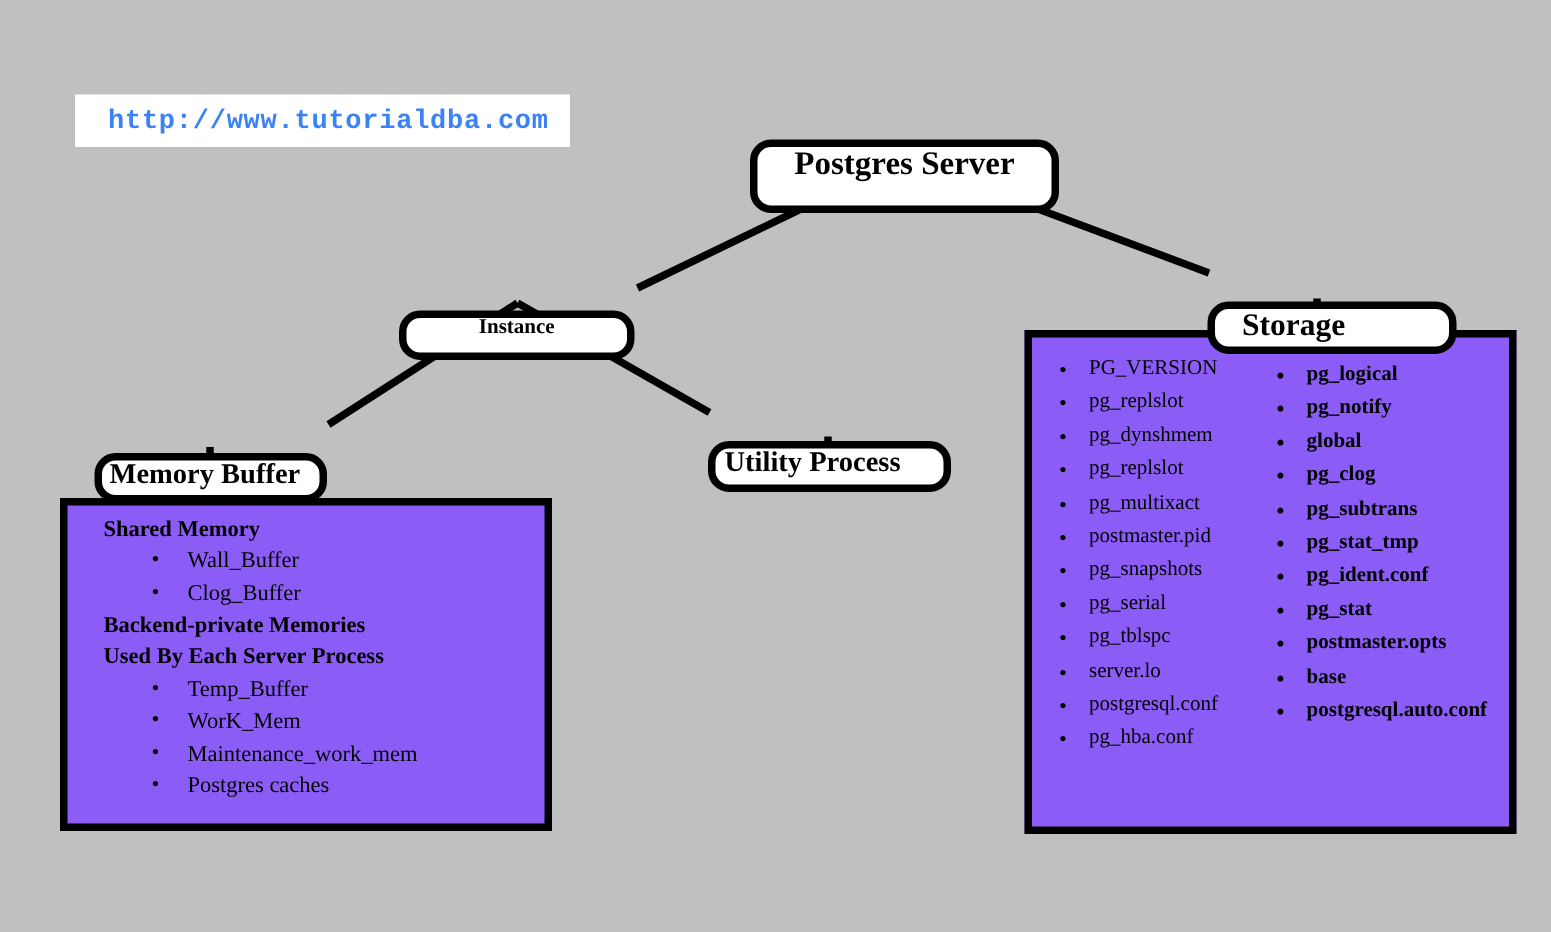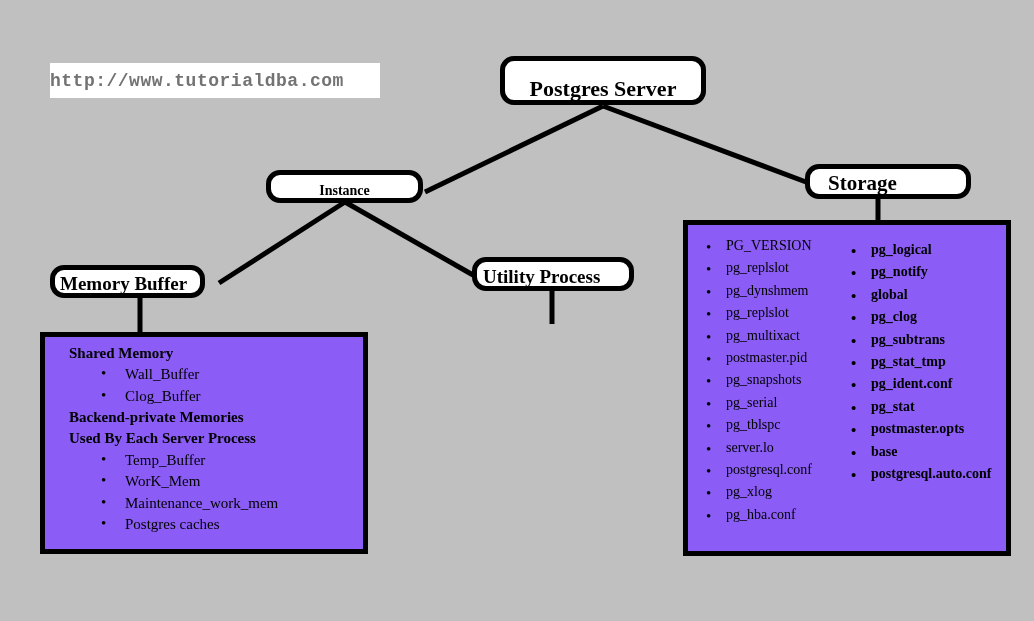--- a/index.html
+++ b/index.html
@@ -35,36 +35,38 @@
     width: 330px;
     height: 35px;
     background: #ffffff;
     display: flex;
     align-items: center;
   }
   .url-text {
     font-family: "Liberation Mono", "DejaVu Sans Mono", monospace;
     font-weight: bold;
     font-size: 18px;
-    color: #737373;
+    color: #3b82f6;
     letter-spacing: 0.5px;
+    padding-left: 22px;
     white-space: nowrap;
     text-align: right;
   }
 
   
   .node {
     position: absolute;
     background: #ffffff;
     border: 5px solid #000000;
     border-radius: 14px;
     box-sizing: border-box;
     display: flex;
-    align-items: flex-end;
+    align-items: flex-start;
     z-index: 3;
+    margin-top: 37px;
   }
   .node-label {
     font-family: "Liberation Serif", "DejaVu Serif", serif;
     font-weight: bold;
     color: #000000;
     white-space: nowrap;
     line-height: 1;
   }
 
   #node-postgres-server {
@@ -88,21 +90,21 @@
   #node-storage {
     left: 805px;
     top: 164px;
     width: 166px;
     height: 35px;
     justify-content: flex-start;
   }
   #node-storage .node-label { font-size: 21px; padding-left: 18px; }
 
   #node-memory-buffer {
-    left: 50px;
+    left: 63px;
     top: 265px;
     width: 155px;
     height: 33px;
     justify-content: flex-start;
   }
   #node-memory-buffer .node-label { font-size: 19px; padding-left: 5px; }
 
   #node-utility-process {
     left: 472px;
     top: 257px;
@@ -275,21 +277,20 @@
           <li>pg_replslot</li>
           <li>pg_dynshmem</li>
           <li>pg_replslot</li>
           <li>pg_multixact</li>
           <li>postmaster.pid</li>
           <li>pg_snapshots</li>
           <li>pg_serial</li>
           <li>pg_tblspc</li>
           <li>server.lo</li>
           <li>postgresql.conf</li>
-          <li>pg_xlog</li>
           <li>pg_hba.conf</li>
         </ul>
     </div>
     <div class="storage-col storage-col-right">
       <ul class="bullets" id="storage-right">
           <li>pg_logical</li>
           <li>pg_notify</li>
           <li>global</li>
           <li>pg_clog</li>
           <li>pg_subtrans</li>

